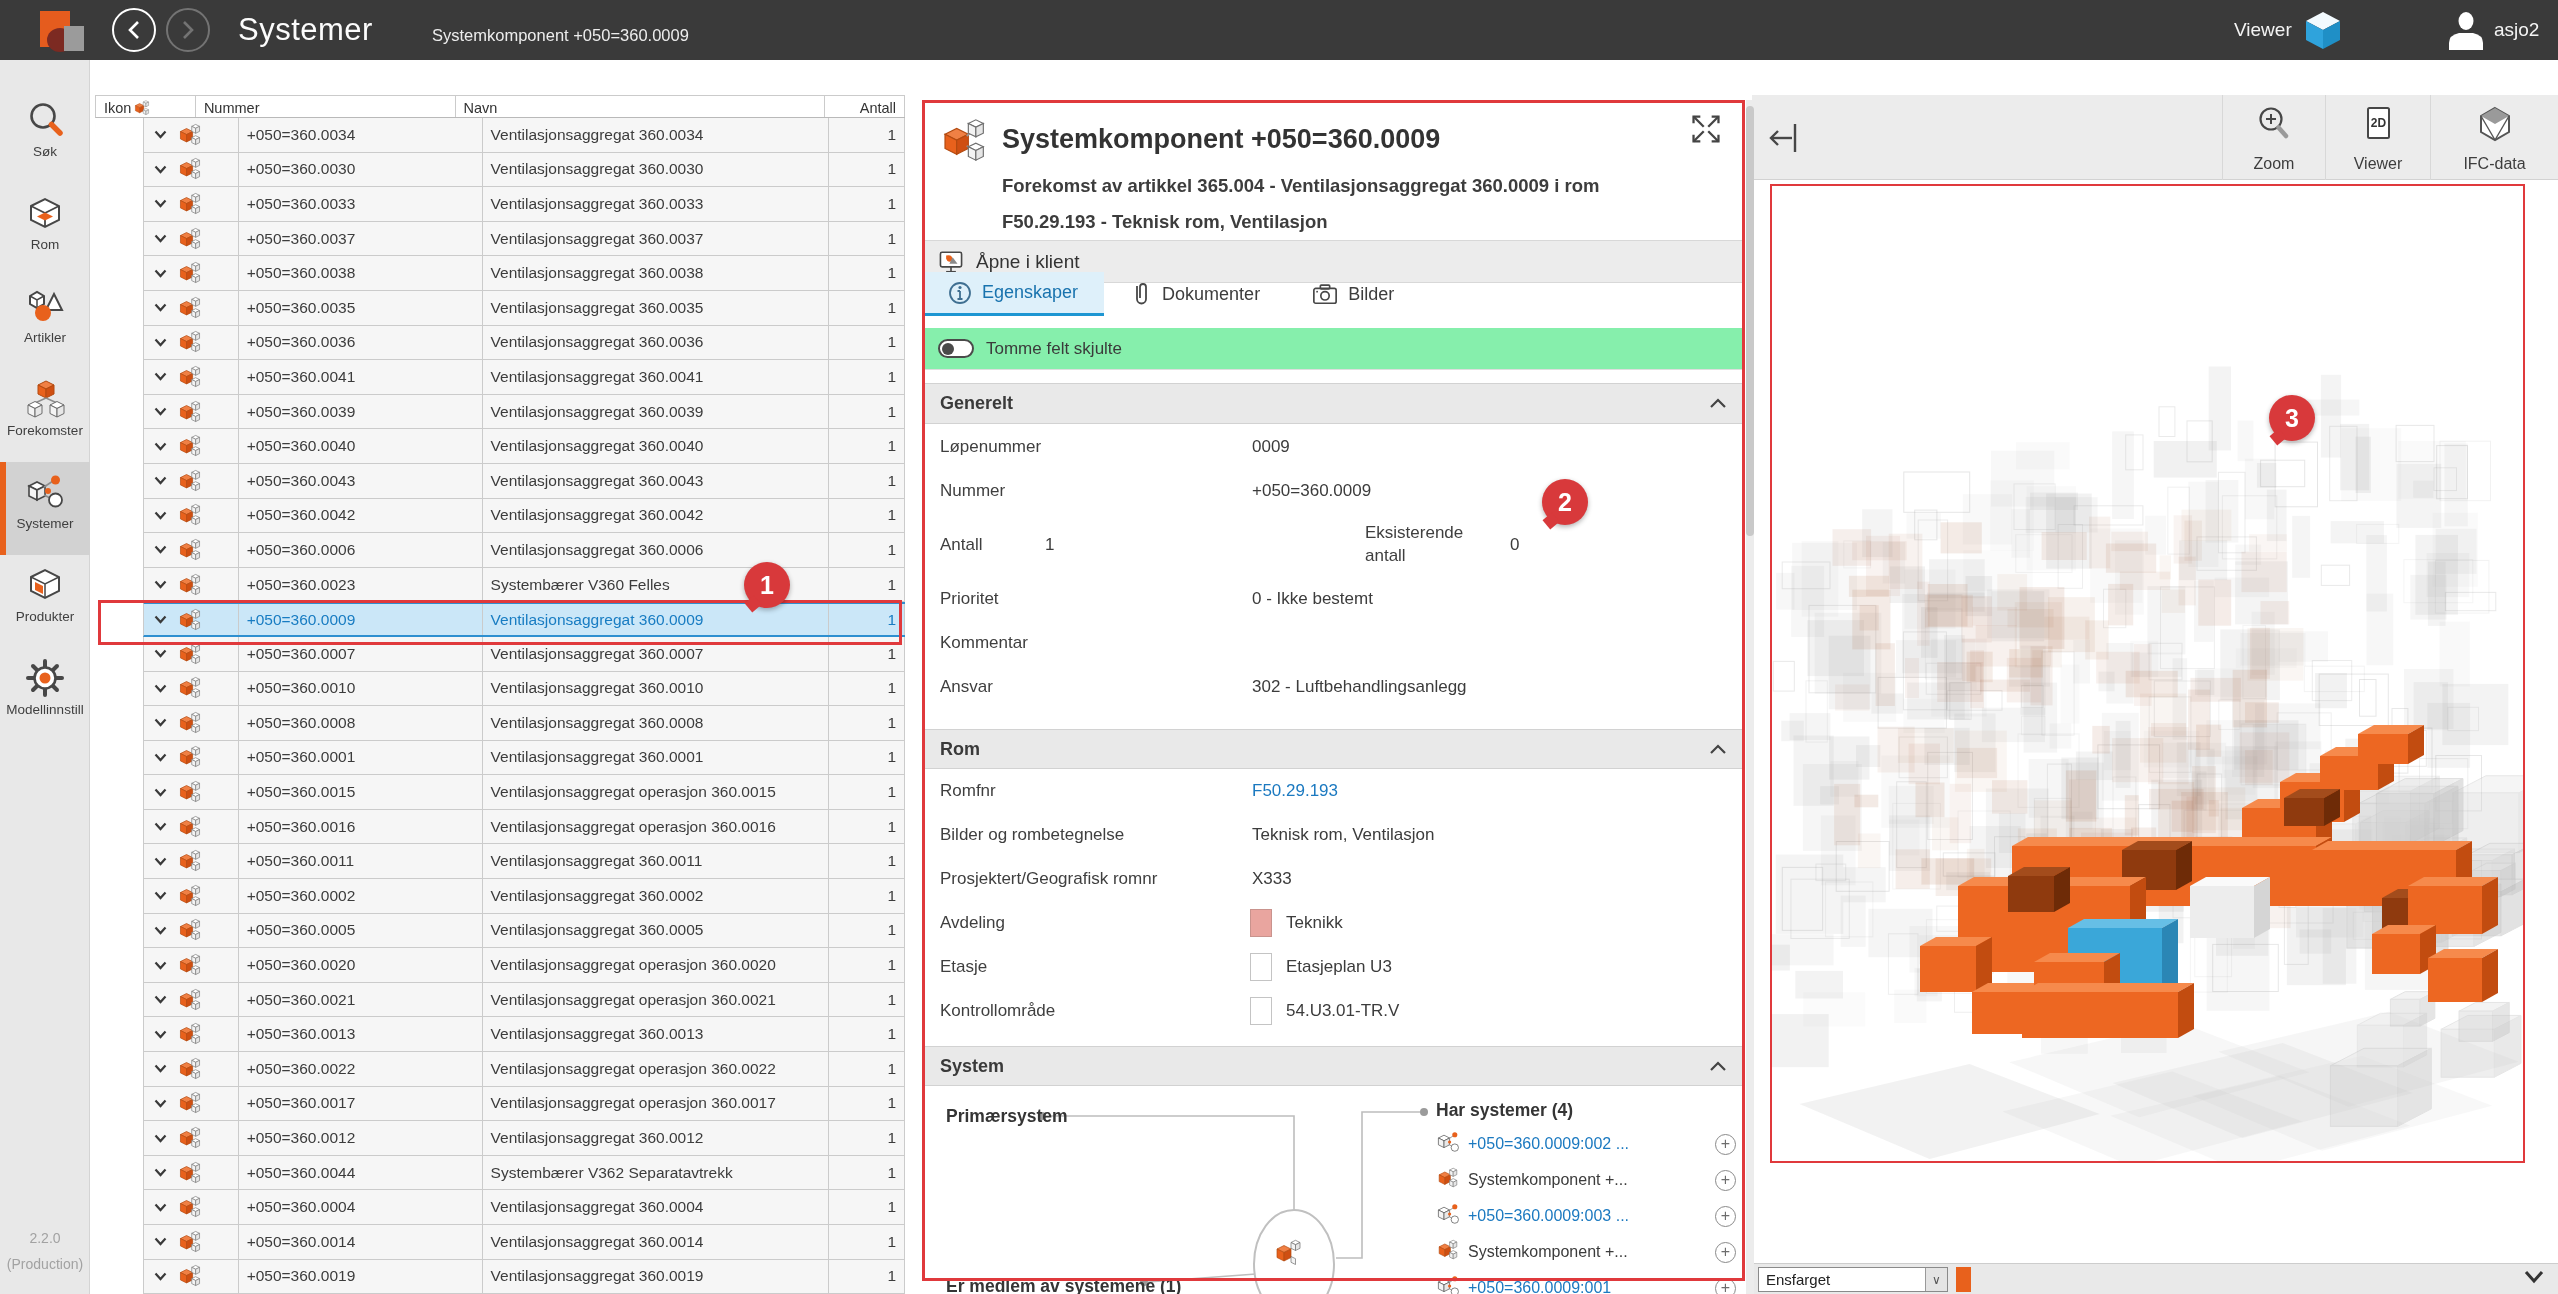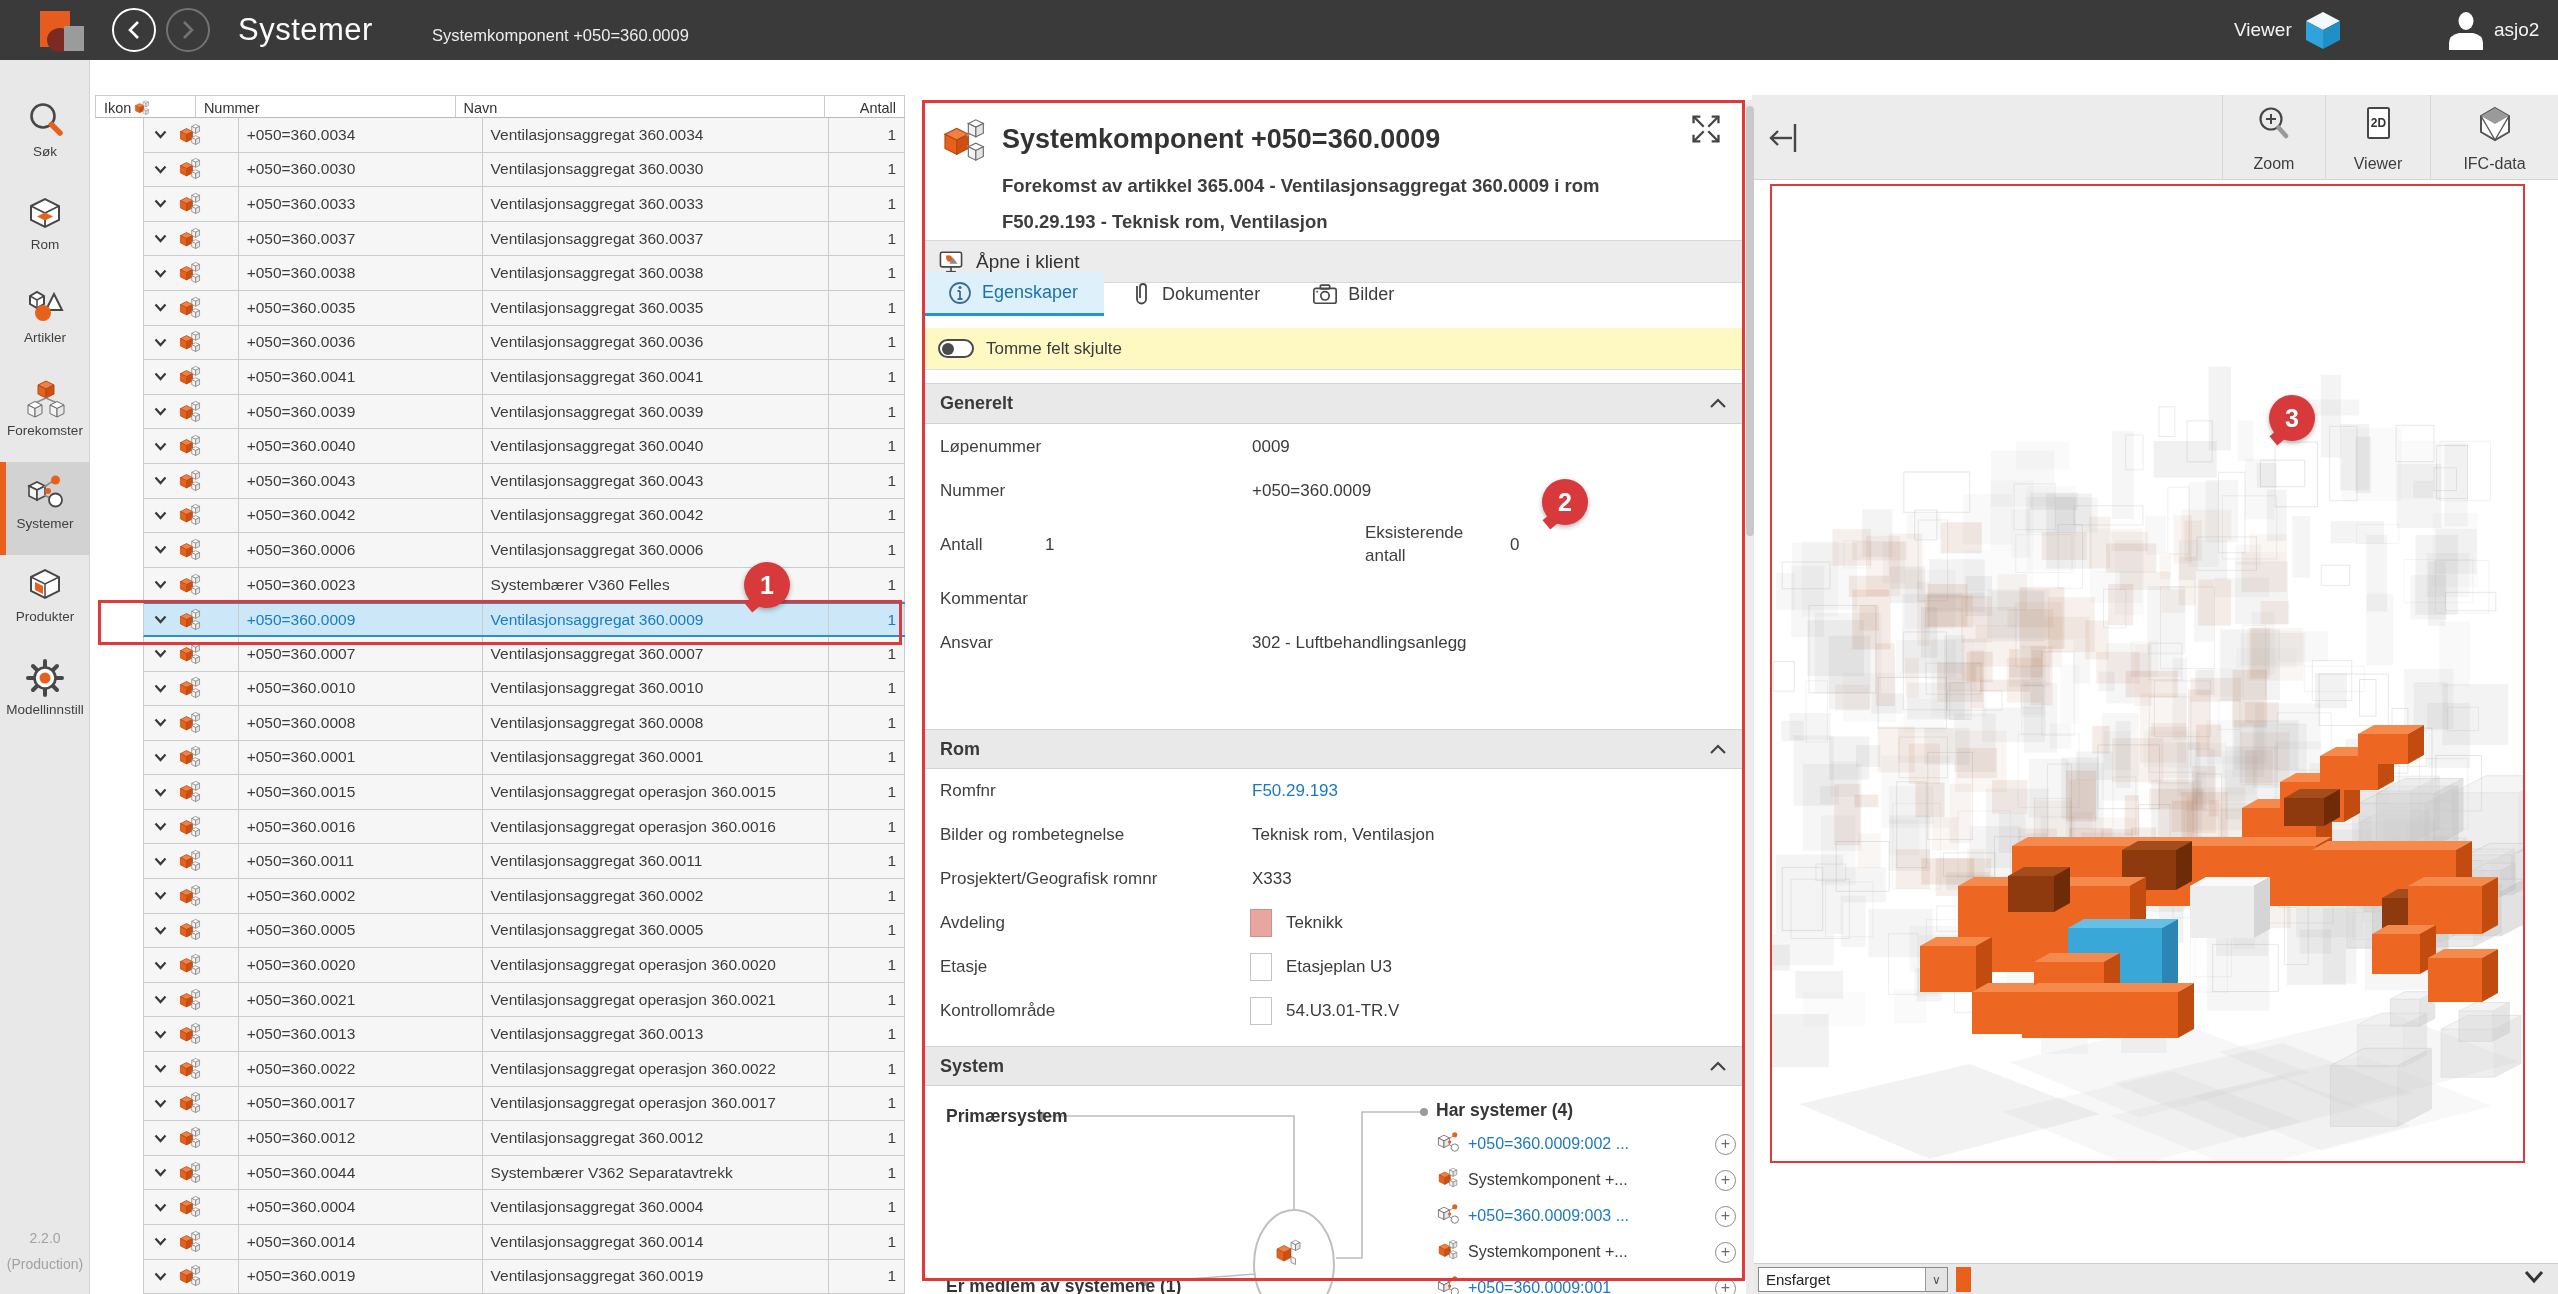--- a/index.html
+++ b/index.html
@@ -58,21 +58,21 @@
   
   .panel{position:absolute;left:922px;top:100px;width:823px;height:1194px;background:#fff;overflow:hidden;z-index:5;}
   .p-icon{position:absolute;left:18px;top:16px;}
   .p-title{position:absolute;left:80px;top:24px;width:620px;font-size:27px;font-weight:bold;color:#333;}
   .p-sub{position:absolute;left:80px;top:68px;width:640px;font-size:18.5px;font-weight:bold;color:#3d3d3d;line-height:1.95;}
   .p-expand{position:absolute;left:767px;top:12px;width:34px;height:34px;cursor:pointer;}
   .p-openbar{position:absolute;left:0;top:140px;width:823px;height:43px;background:#ececec;border-top:1px solid #d8d8d8;border-bottom:1px solid #d8d8d8;display:flex;align-items:center;gap:12px;padding-left:16px;font-size:19px;color:#333;cursor:pointer;}
   .p-tabs{position:absolute;left:0;top:172px;width:823px;height:44px;display:flex;}
   .tab{height:44px;display:flex;align-items:center;gap:10px;padding:0 26px;font-size:18px;color:#3d3d3d;cursor:pointer;}
   .tab.active{background:#def0fa;border-bottom:3px solid #1e96d2;color:#1973ae;}
-  .p-toggle{position:absolute;left:0;top:228px;width:823px;height:42px;background:#fef9c3;border-bottom:1px solid #dedede;display:flex;align-items:center;gap:12px;padding-left:16px;font-size:17px;color:#3b3b3b;cursor:pointer;}
+  .p-toggle{position:absolute;left:0;top:228px;width:823px;height:42px;background:#86efac;border-bottom:1px solid #dedede;display:flex;align-items:center;gap:12px;padding-left:16px;font-size:17px;color:#3b3b3b;cursor:pointer;}
   .pill{width:36px;height:19px;border:2px solid #4a4a4a;border-radius:10px;position:relative;background:#fff;}
   .pill .knob{position:absolute;left:2px;top:1.5px;width:12px;height:12px;border-radius:50%;background:#4a4a4a;}
   .secbar{position:absolute;left:0;width:823px;height:41px;background:#e9e9e9;border-top:1px solid #d2d2d2;border-bottom:1px solid #d2d2d2;display:flex;align-items:center;font-size:18px;font-weight:bold;color:#3a3a3a;padding-left:18px;cursor:pointer;}
   .secbar .chev{position:absolute;right:18px;}
   .bar-gen{top:283px;}.bar-rom{top:629px;height:40px;}.bar-sys{top:946px;height:40px;}
   .fields{position:absolute;left:0;width:823px;}
   .f-gen{top:325px;}.f-rom{top:669px;}
   .frow{position:relative;height:44px;}
   .frow.tall{height:64px;}
   .flabel{position:absolute;left:18px;top:50%;transform:translateY(-50%);font-size:17px;color:#3f3f3f;width:300px;}
@@ -1064,20 +1064,26 @@
 
           <div class="fvalue">+050=360.0009</div>
 
         </div>
         <div class="frow tall">
           <div class="flabel">Antall</div>
 
           <div class="fvalue narrow">1</div>
           <div class="flabel2">Eksisterende antall</div>
           <div class="fvalue2">0</div>
+        </div>
+        <div class="frow">
+          <div class="flabel">Prioritet</div>
+
+          <div class="fvalue">0 - Ikke bestemt</div>
+
         </div>
         <div class="frow">
           <div class="flabel">Kommentar</div>
 
           <div class="fvalue"></div>
 
         </div>
         <div class="frow">
           <div class="flabel">Ansvar</div>
 

